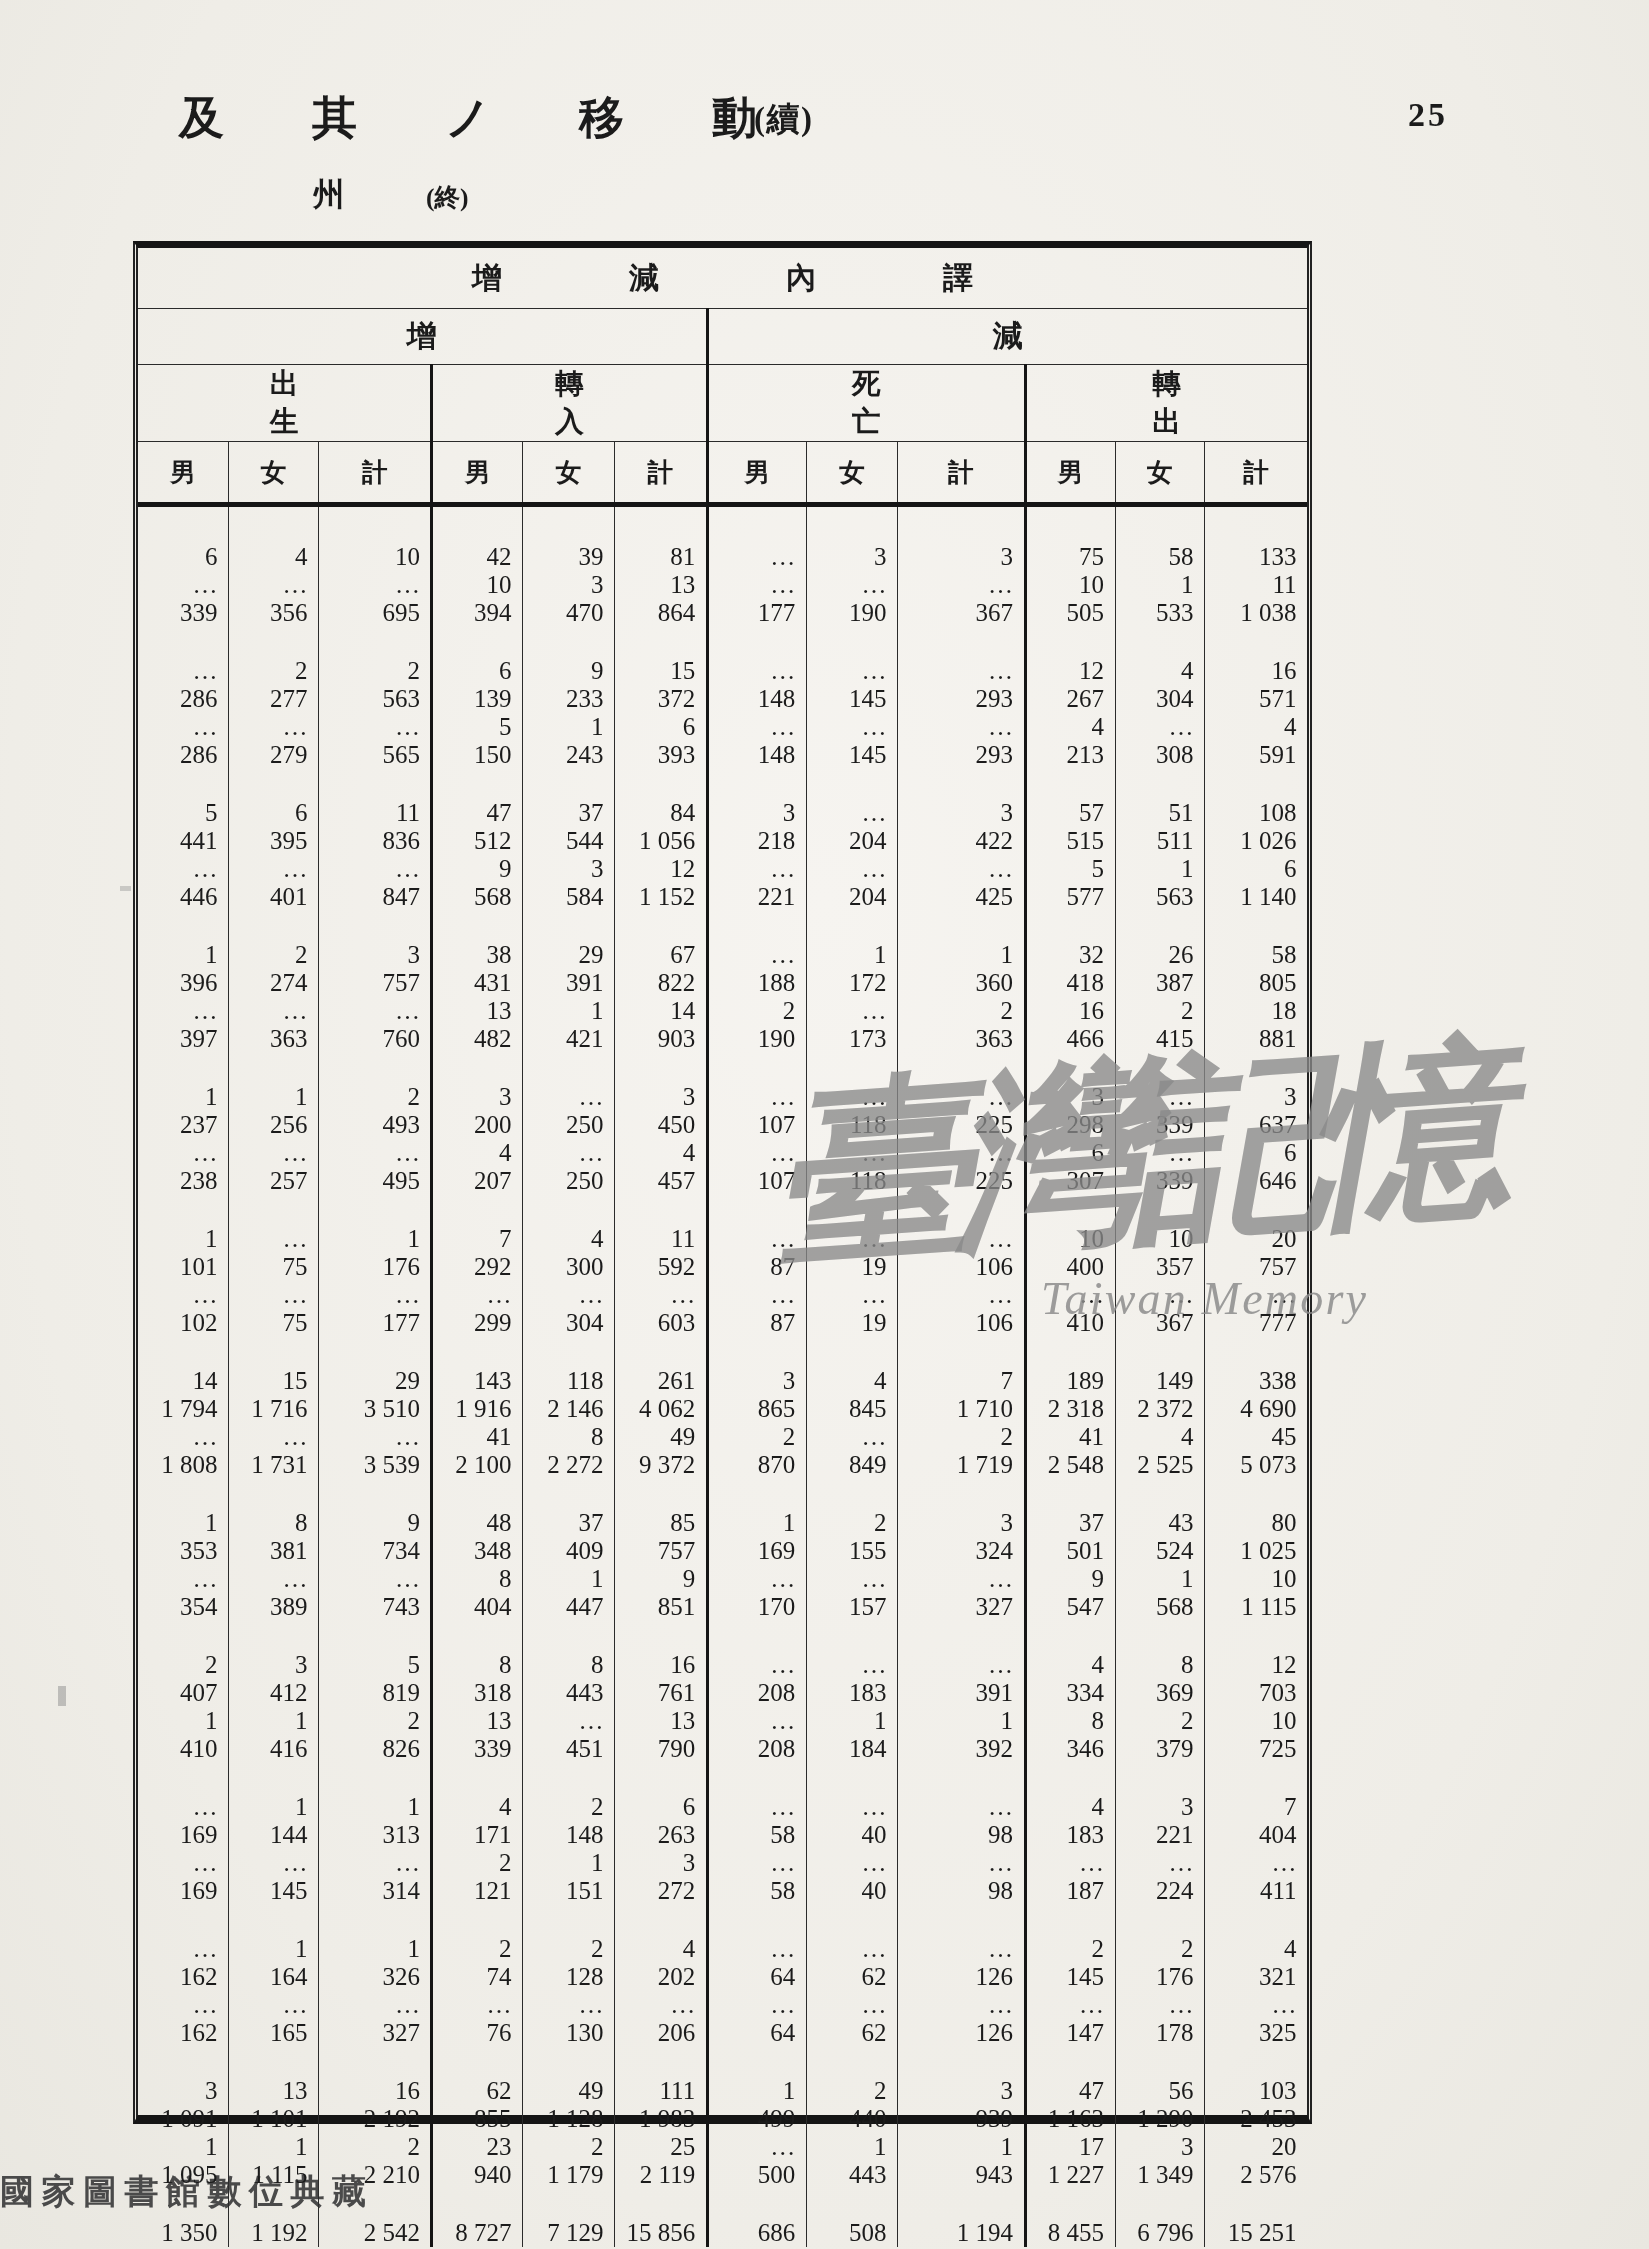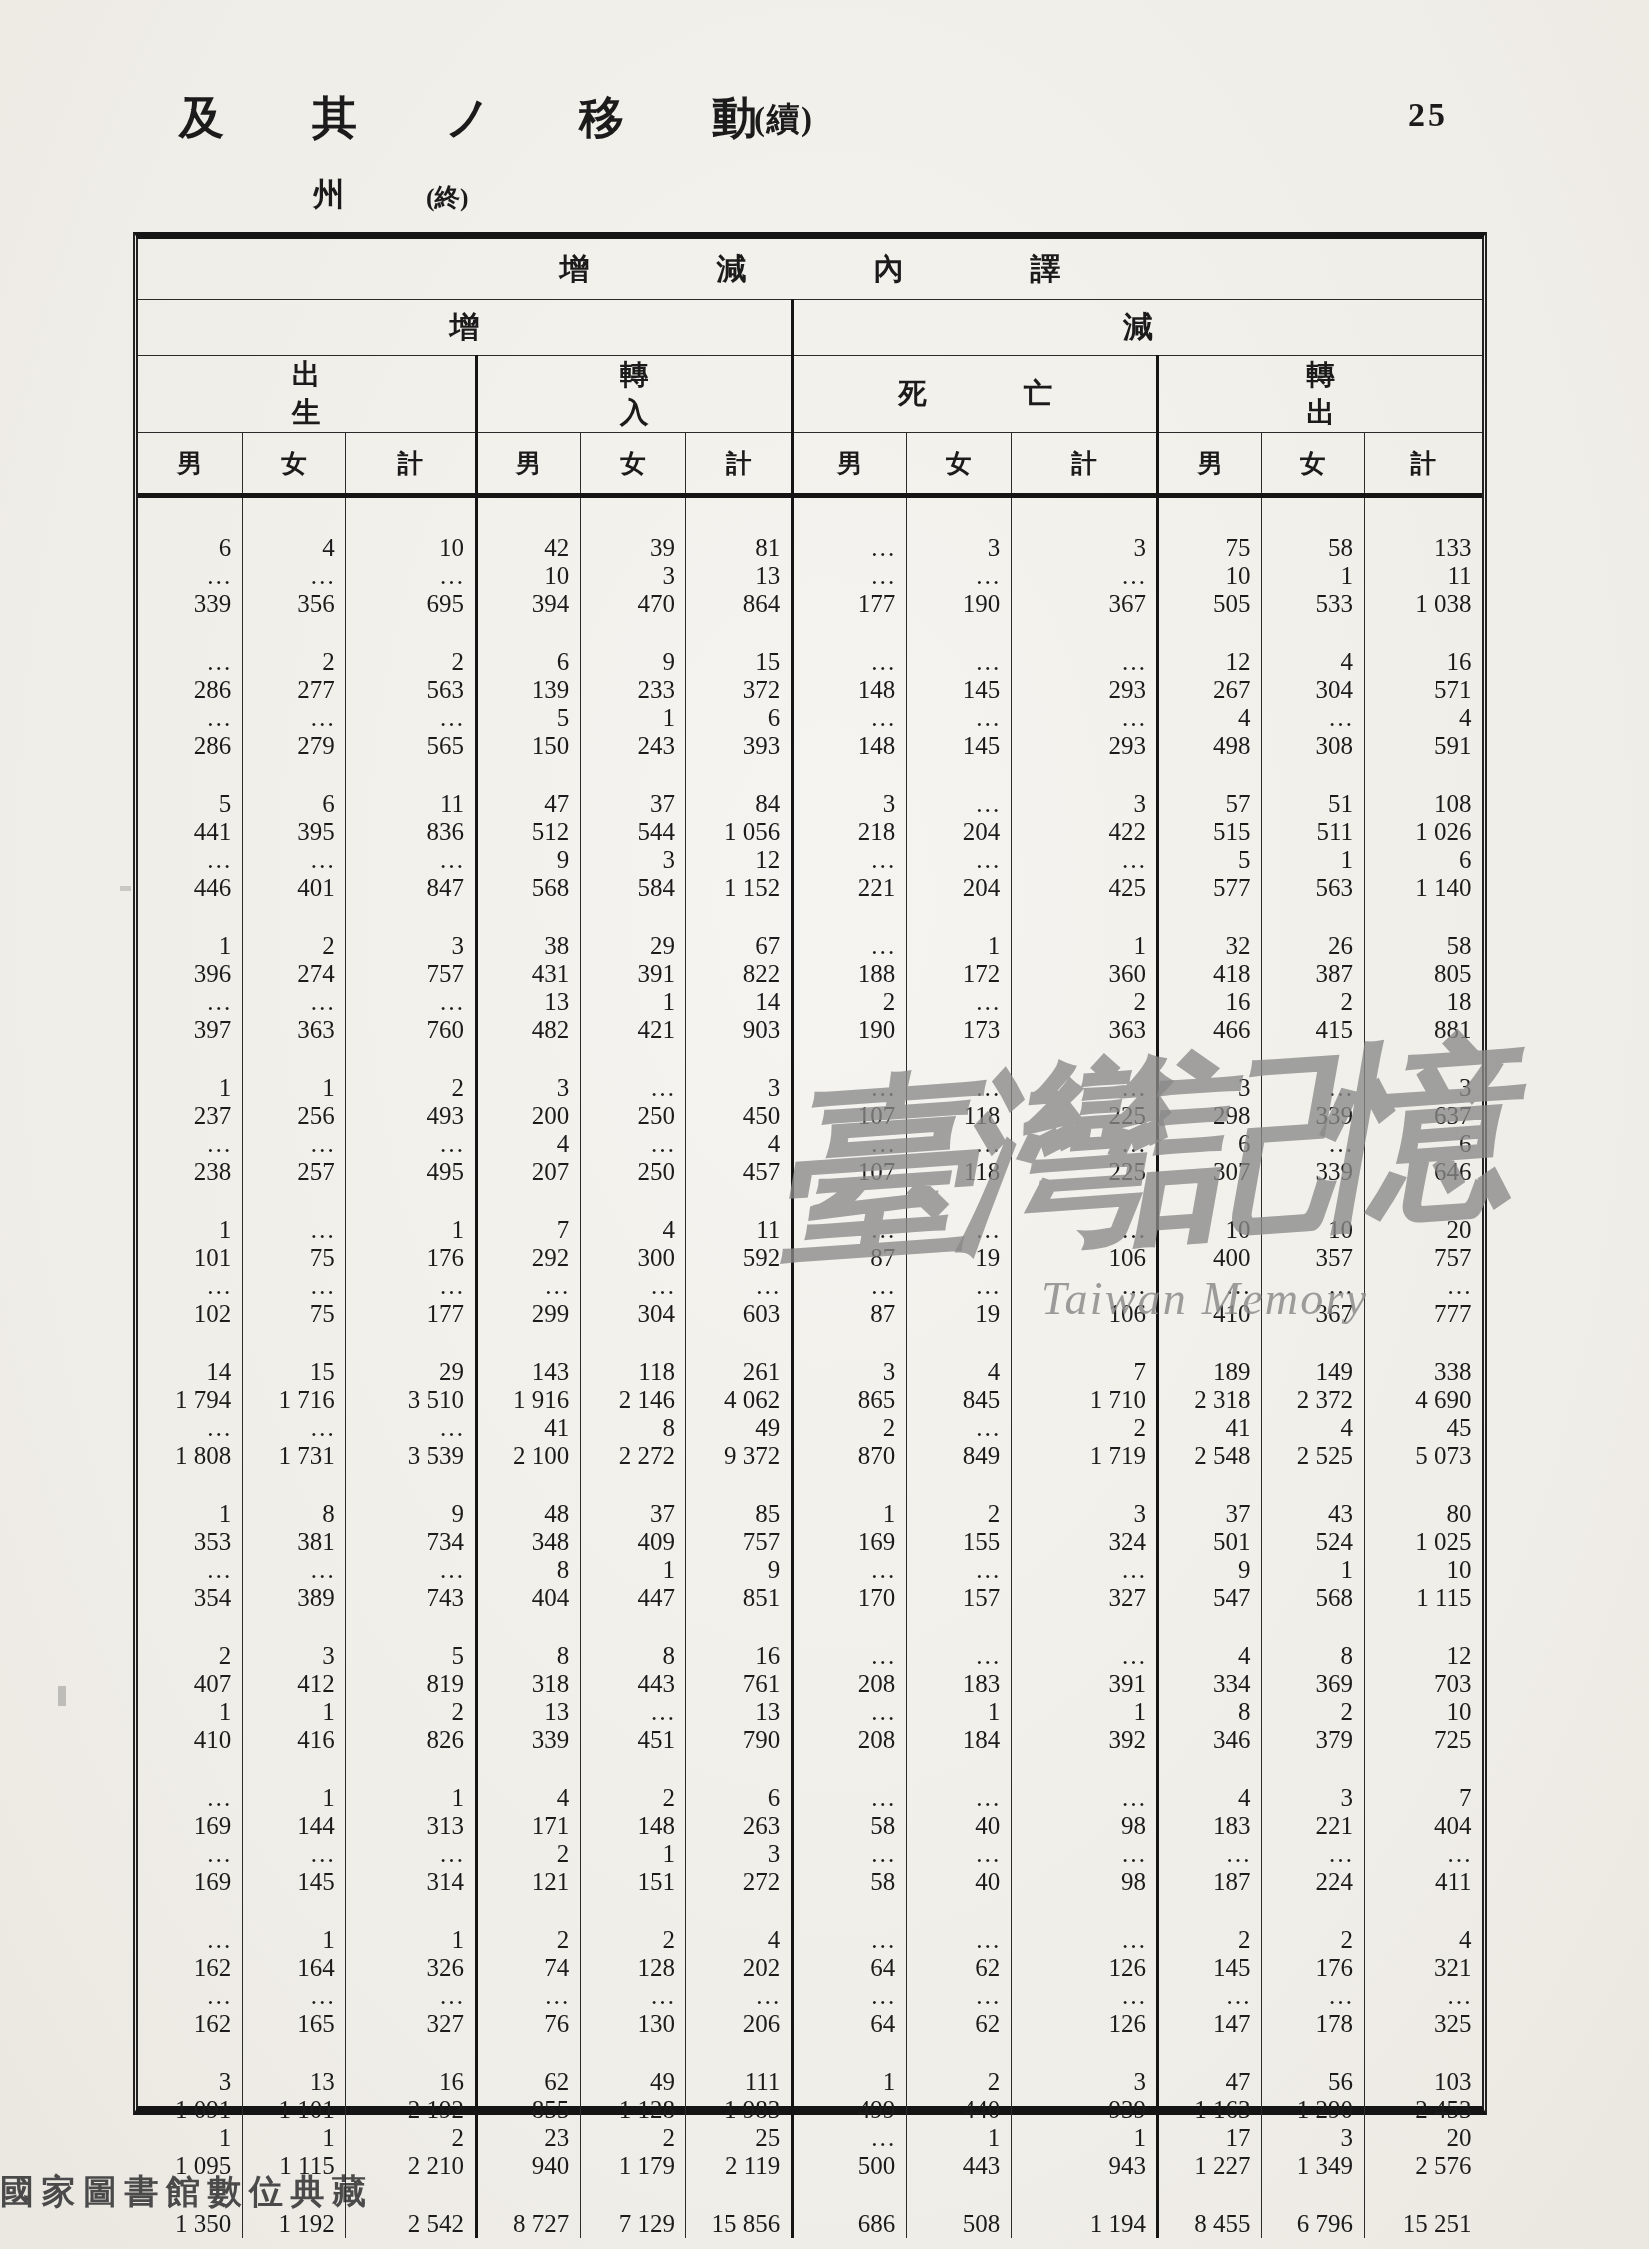--- a/index.html
+++ b/index.html
@@ -26,21 +26,21 @@
   .subtitle{
     position:absolute;left:313px;top:174px;
     font-size:31.5px;font-weight:bold;
   }
   .subtitle-cont{
     position:absolute;left:426px;top:180px;
     font-size:25.5px;font-weight:bold;
   }
   
   .table-wrap{
-    position:absolute;left:133px;top:232px;width:1354px;height:1883px;
+    position:absolute;left:133px;top:241px;width:1179px;height:1883px;
     border-top:7.5px solid #151515;
     border-bottom:9px solid #151515;
     border-left:5.2px double #222;
     border-right:5.2px double #222;
     box-sizing:border-box;
     z-index:1;
   }
   table{width:100%;height:100%;border-collapse:collapse;table-layout:fixed;}
   col.c1{width:7.75%}col.c2{width:7.70%}col.c3{width:9.70%}
   col.c4{width:7.75%}col.c5{width:7.87%}col.c6{width:7.92%}
@@ -244,21 +244,21 @@
         <tr>
           <td>286</td>
           <td>279</td>
           <td>565</td>
           <td>150</td>
           <td>243</td>
           <td>393</td>
           <td>148</td>
           <td>145</td>
           <td>293</td>
-          <td>498</td>
+          <td>213</td>
           <td>308</td>
           <td>591</td>
         </tr>
         <tr class="gfirst">
           <td>5</td>
           <td>6</td>
           <td>11</td>
           <td>47</td>
           <td>37</td>
           <td>84</td>

